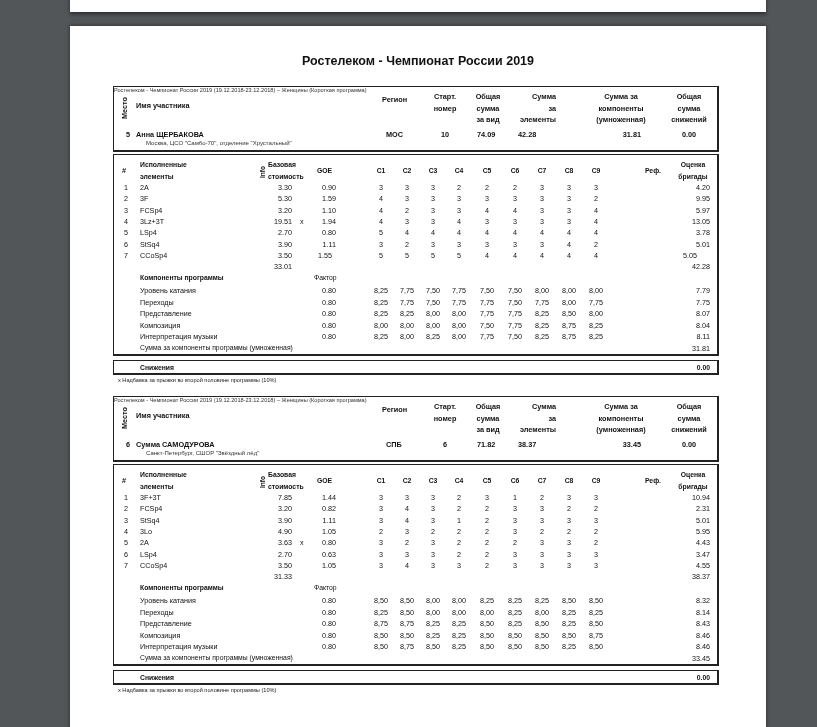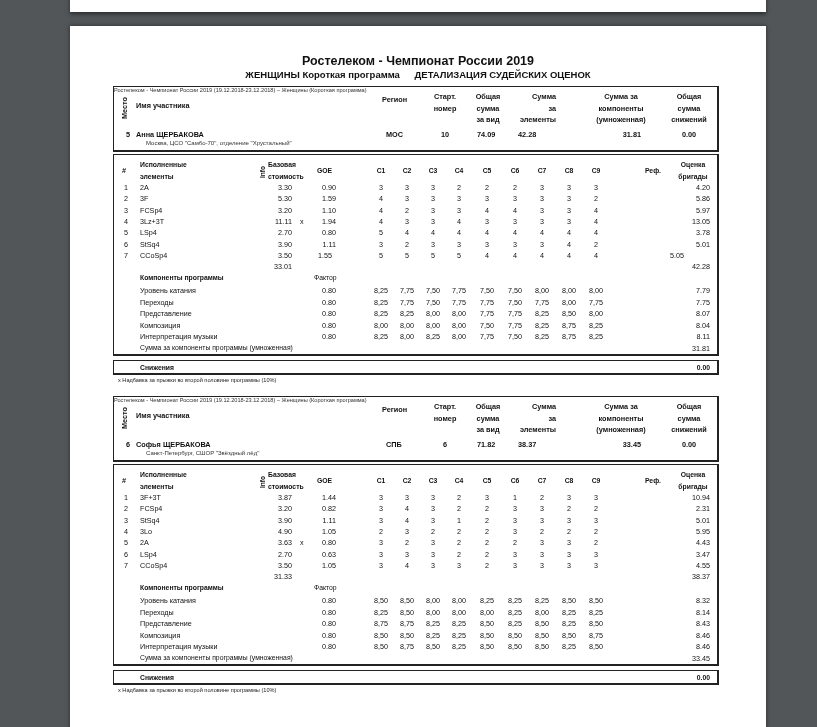--- a/index.html
+++ b/index.html
@@ -43,24 +43,20 @@
   .row > span { position:absolute; white-space:nowrap; }
   .foot { position:absolute; left:48px; font-size:5.6px; color:#222; }
 </style>
 </head>
 <body>
 
 <div class="prev-page"></div>
 
 <div class="page">
   <div class="title t1">Ростелеком - Чемпионат России 2019</div>
-  <div class="title t2">
-    <span>ЖЕНЩИНЫ Короткая программа</span>
-    <span>ДЕТАЛИЗАЦИЯ СУДЕЙСКИХ ОЦЕНОК</span>
-  </div>
 
   <div id="skaters">
   <div class="skater-block">
 
     <div class="box hbox" style="height: 66px; top: 60px;">
       <div class="abs small" style="left:0;top:0;">Ростелеком - Чемпионат России 2019 (19.12.2018-23.12.2018)  –  Женщины  (Короткая программа)</div>
       <div class="mesto">Место</div>
       <div class="abs hdr" style="left:22px;top:13px;">Имя участника</div>
       <div class="abs hdr" style="left:268px;top:7px;">Регион</div>
       <div class="abs hdr c" style="left:314px;top:4px;width:34px;">
@@ -152,21 +148,21 @@
               <span style="left: 200px; width: 22px; text-align: right;">1.59</span>
               <span style="left: 259px; width: 16px; text-align: center;">4</span>
               <span style="left: 285px; width: 16px; text-align: center;">3</span>
               <span style="left: 311px; width: 16px; text-align: center;">3</span>
               <span style="left: 337px; width: 16px; text-align: center;">3</span>
               <span style="left: 365px; width: 16px; text-align: center;">3</span>
               <span style="left: 393px; width: 16px; text-align: center;">3</span>
               <span style="left: 420px; width: 16px; text-align: center;">3</span>
               <span style="left: 447px; width: 16px; text-align: center;">3</span>
               <span style="left: 474px; width: 16px; text-align: center;">2</span>
-              <span style="left: 556px; width: 40px; text-align: right;">5.86</span>
+              <span style="left: 556px; width: 40px; text-align: right;">9.95</span>
             </div>
             <div class="row" style="top: 50.6px;">
               <span style="left: 10px;">3</span>
               <span style="left: 26px;">FCSp4</span>
               <span style="left: 148px; width: 30px; text-align: right;">3.20</span>
               <span style="left: 186px;"></span>
               <span style="left: 200px; width: 22px; text-align: right;">1.10</span>
               <span style="left: 259px; width: 16px; text-align: center;">4</span>
               <span style="left: 285px; width: 16px; text-align: center;">2</span>
               <span style="left: 311px; width: 16px; text-align: center;">3</span>
@@ -174,21 +170,21 @@
               <span style="left: 365px; width: 16px; text-align: center;">4</span>
               <span style="left: 393px; width: 16px; text-align: center;">4</span>
               <span style="left: 420px; width: 16px; text-align: center;">3</span>
               <span style="left: 447px; width: 16px; text-align: center;">3</span>
               <span style="left: 474px; width: 16px; text-align: center;">4</span>
               <span style="left: 556px; width: 40px; text-align: right;">5.97</span>
             </div>
             <div class="row" style="top: 61.9px;">
               <span style="left: 10px;">4</span>
               <span style="left: 26px;">3Lz+3T</span>
-              <span style="left: 148px; width: 30px; text-align: right;">11.11</span>
+              <span style="left: 148px; width: 30px; text-align: right;">19.51</span>
               <span style="left: 186px;">x</span>
               <span style="left: 200px; width: 22px; text-align: right;">1.94</span>
               <span style="left: 259px; width: 16px; text-align: center;">4</span>
               <span style="left: 285px; width: 16px; text-align: center;">3</span>
               <span style="left: 311px; width: 16px; text-align: center;">3</span>
               <span style="left: 337px; width: 16px; text-align: center;">4</span>
               <span style="left: 365px; width: 16px; text-align: center;">3</span>
               <span style="left: 393px; width: 16px; text-align: center;">3</span>
               <span style="left: 420px; width: 16px; text-align: center;">3</span>
               <span style="left: 447px; width: 16px; text-align: center;">3</span>
@@ -237,21 +233,21 @@
               <span style="left: 200px; width: 22px; text-align: center;">1.55</span>
               <span style="left: 259px; width: 16px; text-align: center;">5</span>
               <span style="left: 285px; width: 16px; text-align: center;">5</span>
               <span style="left: 311px; width: 16px; text-align: center;">5</span>
               <span style="left: 337px; width: 16px; text-align: center;">5</span>
               <span style="left: 365px; width: 16px; text-align: center;">4</span>
               <span style="left: 393px; width: 16px; text-align: center;">4</span>
               <span style="left: 420px; width: 16px; text-align: center;">4</span>
               <span style="left: 447px; width: 16px; text-align: center;">4</span>
               <span style="left: 474px; width: 16px; text-align: center;">4</span>
-              <span style="left: 556px; width: 40px; text-align: left;">5.05</span>
+              <span style="left: 556px; width: 40px; text-align: center;">5.05</span>
             </div>
             <div class="row b" style="top: 107.1px;">
               <span style="left: 148px; width: 30px; text-align: right;">33.01</span>
               <span style="left: 556px; width: 40px; text-align: right;">42.28</span>
             </div>
             <div class="row" style="top: 119px;">
               <span style="left: 26px; font-weight: bold; font-size: 6.8px;">Компоненты программы</span>
               <span style="left: 200px; font-size: 6.8px;">Фактор</span>
             </div>
             <div class="row" style="top: 131px;">
@@ -363,21 +359,21 @@
         <div>Сумма за</div>
             <div>компоненты</div>
             <div>(умноженная)</div>
       </div>
       <div class="abs hdr c" style="left:552px;top:4px;width:46px;">
         <div>Общая</div>
             <div>сумма</div>
             <div>снижений</div>
       </div>
       <div class="abs hdr" style="left:12px;top:42px;">6</div>
-      <div class="abs hdr" style="left:22px;top:42px;">Софья ЩЕРБАКОВА</div>
+      <div class="abs hdr" style="left:22px;top:42px;">Сумма САМОДУРОВА</div>
       <div class="abs small" style="left:32px;top:53px;font-size:6px;">Санкт-Петербург, СШОР "Звёздный лёд"</div>
       <div class="abs hdr" style="left:272px;top:42px;">СПБ</div>
       <div class="abs hdr c" style="left:314px;top:42px;width:34px;">6</div>
       <div class="abs hdr" style="left:363px;top:42px;">71.82</div>
       <div class="abs hdr" style="left:404px;top:42px;">38.37</div>
       <div class="abs hdr r" style="left:477px;top:42px;width:50px;">33.45</div>
       <div class="abs hdr c" style="left:552px;top:42px;width:46px;">0.00</div>
     </div>
 
     <div class="box dbox" style="height: 202px; top: 438px;">
@@ -405,21 +401,21 @@
           </div>
       <div class="abs hdr" style="left:531px;top:10px;font-size:6.8px;">Реф.</div>
       <div class="abs hdr c" style="left:560px;top:4px;width:38px;font-size:6.8px;">
         <div>Оценка</div>
             <div>бригады</div>
       </div>
       <div class="rows">
             <div class="row" style="top: 28px;">
               <span style="left: 10px;">1</span>
               <span style="left: 26px;">3F+3T</span>
-              <span style="left: 148px; width: 30px; text-align: right;">3.87</span>
+              <span style="left: 148px; width: 30px; text-align: right;">7.85</span>
               <span style="left: 186px;"></span>
               <span style="left: 200px; width: 22px; text-align: right;">1.44</span>
               <span style="left: 259px; width: 16px; text-align: center;">3</span>
               <span style="left: 285px; width: 16px; text-align: center;">3</span>
               <span style="left: 311px; width: 16px; text-align: center;">3</span>
               <span style="left: 337px; width: 16px; text-align: center;">2</span>
               <span style="left: 365px; width: 16px; text-align: center;">3</span>
               <span style="left: 393px; width: 16px; text-align: center;">1</span>
               <span style="left: 420px; width: 16px; text-align: center;">2</span>
               <span style="left: 447px; width: 16px; text-align: center;">3</span>

